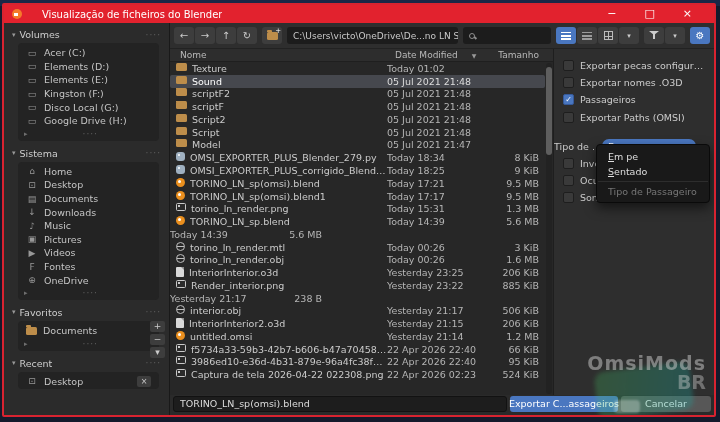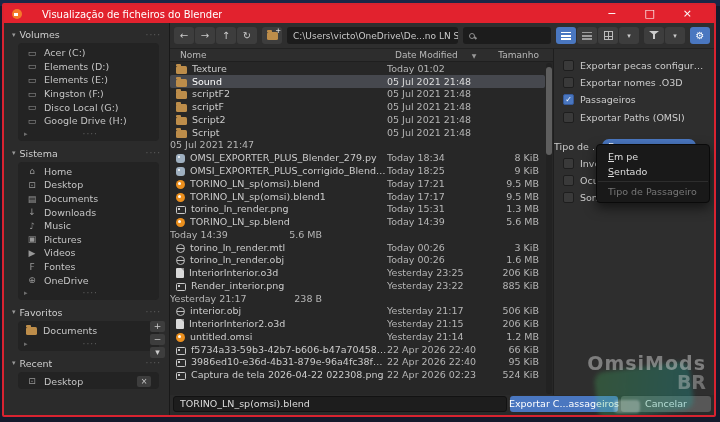--- a/index.html
+++ b/index.html
@@ -60,21 +60,21 @@
   .content{flex:1;display:flex;min-height:0;}
   .filearea{flex:1;display:flex;flex-direction:column;background:#272727;position:relative;min-width:0;border-right:1px solid #1e1e1e;}
   .fl-header{height:13px;flex:none;background:#2d2d2d;border-bottom:1px solid #1f1f1f;display:flex;align-items:center;font-size:9px;color:#b9b9b9;}
   .h-name{flex:1;padding-left:10px;min-width:0;}
   .h-date{width:100px;flex:none;display:flex;align-items:center;}
   .h-sort{margin-left:14px;font-size:6px;color:#999;}
   .h-size{width:58px;flex:none;text-align:right;padding-right:14px;}
   .fl-rows{flex:1;overflow:hidden;padding-right:8px;}
   .row{height:12.78px;display:flex;align-items:center;font-size:9.5px;color:#cbcbcb;white-space:nowrap;}
   .row.sel{background:#46484e;border-radius:2px;color:#fff;}
-  .c-name{flex:1;display:flex;align-items:flex-end;gap:5px;padding-left:6px;min-width:0;overflow:hidden;}
+  .c-name{flex:1;display:flex;align-items:flex-start;gap:5px;padding-left:6px;min-width:0;overflow:hidden;}
   .c-name .nm{overflow:hidden;text-overflow:ellipsis;}
   .c-date{width:100px;flex:none;color:#b5b5b5;}
   .row.sel .c-date{color:#ddd;}
   .c-size{width:58px;flex:none;text-align:right;padding-right:6px;color:#b5b5b5;}
   .fi{flex:none;display:inline-block;position:relative;}
   .ic-folder{width:11px;height:8px;background:#bd8d4a;border-radius:1.5px;}
   .ic-folder::before{content:"";position:absolute;top:-2px;left:0;width:5px;height:2.5px;background:#bd8d4a;border-radius:1px 1px 0 0;}
   .ic-blend{width:9px;height:9px;border-radius:50%;background:#ea8f1e;}
   .ic-blend::after{content:"";position:absolute;left:2px;top:2px;width:3px;height:3px;border-radius:50%;background:#fff;}
   .ic-python{width:9px;height:9px;border-radius:3px;background:#9fb0c0;}
@@ -369,20 +369,24 @@
                 </div>
                 <div class="row">
                   <span class="c-name">
                     <span class="fi ic-folder"></span>
                     <span class="nm">Script</span>
                   </span>
                   <span class="c-date">05 Jul 2021 21:48</span>
                   <span class="c-size"></span>
                 </div>
                 <div class="row">
+                  <span class="c-name">
+                    <span class="fi ic-folder"></span>
+                    <span class="nm">Model</span>
+                  </span>
                   <span class="c-date">05 Jul 2021 21:47</span>
                   <span class="c-size"></span>
                 </div>
                 <div class="row">
                   <span class="c-name">
                     <span class="fi ic-python"></span>
                     <span class="nm">OMSI_EXPORTER_PLUS_Blender_279.py</span>
                   </span>
                   <span class="c-date">Today 18:34</span>
                   <span class="c-size">8 KiB</span>

